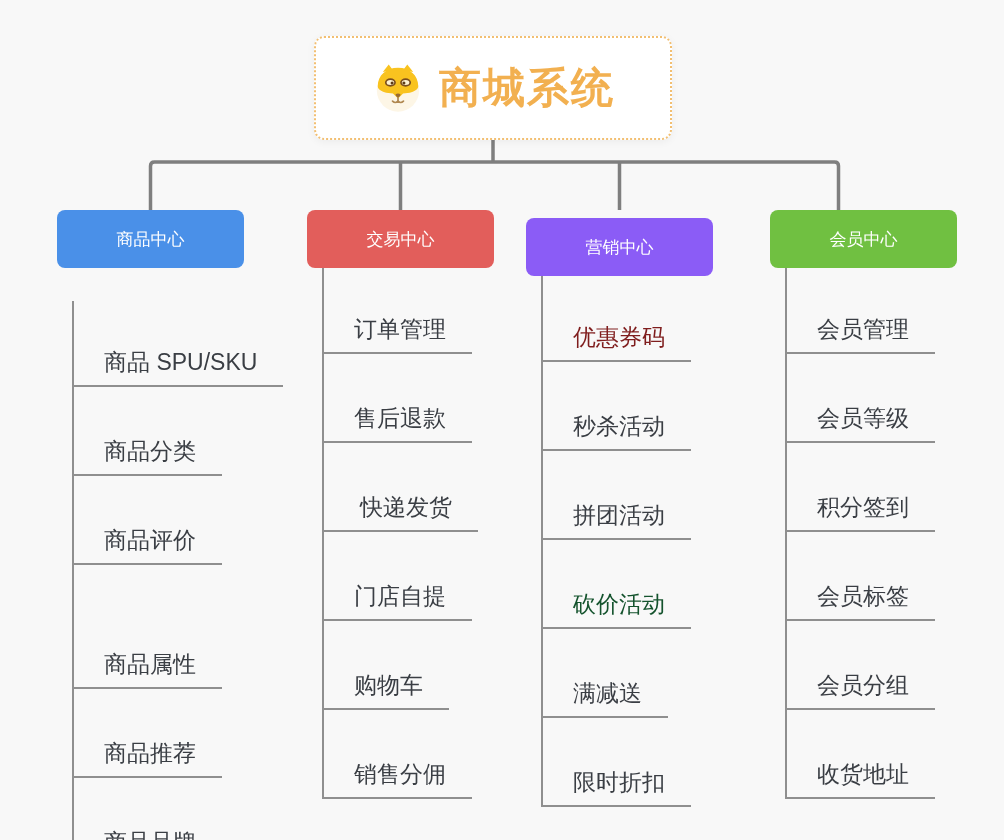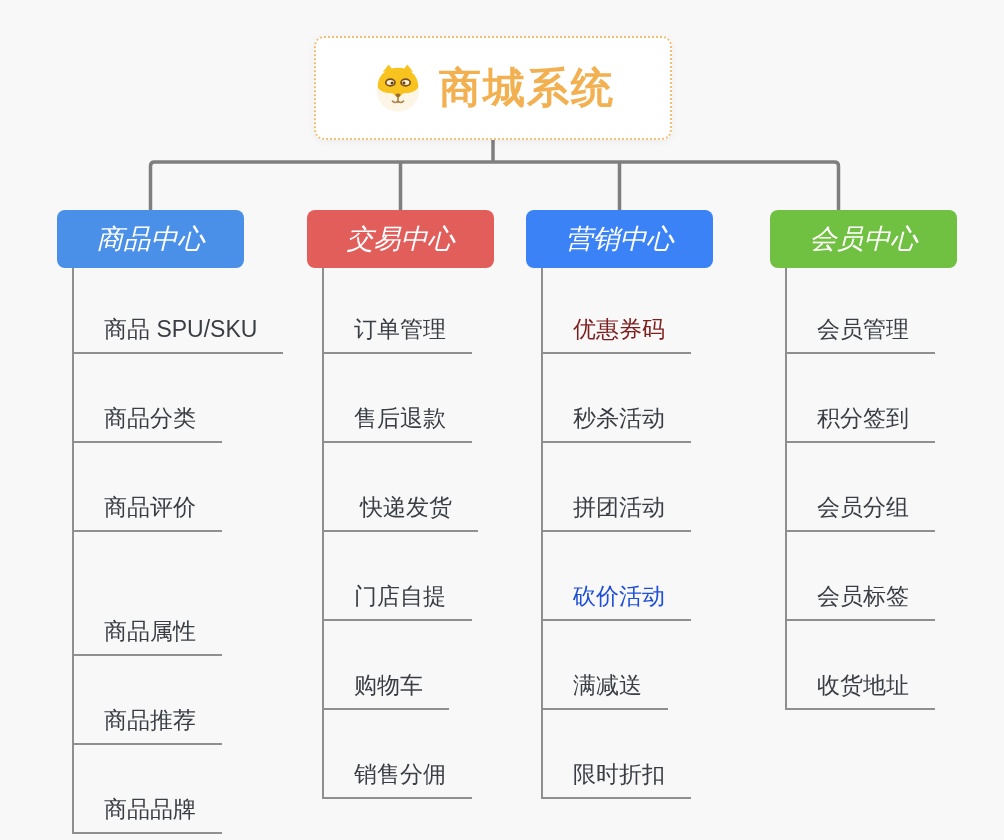--- a/index.html
+++ b/index.html
@@ -21,21 +21,21 @@
   
   .branch-col{position:absolute;top:210px;width:187px;}
   .branch-col.c0{left:57px;}
   .branch-col.c1{left:307px;}
   .branch-col.c2{left:526px;}
   .branch-col.c3{left:770px;}
 
   .branch-header{
     width:187px;height:58px;border-radius:8px;box-sizing:border-box;
     display:flex;align-items:center;justify-content:center;
-    color:#ffffff;font-size:27px;cursor:default;font-style:italic;
+    color:#ffffff;font-size:17px;cursor:default;
   }
 
   .child-list{
     list-style:none;margin:0 0 0 15px;padding:0;
     border-left:2px solid #8f8f8f;width:fit-content;
   }
   .child-list li{
     height:89px;box-sizing:border-box;
     display:flex;align-items:flex-end;
     width:fit-content;
@@ -71,21 +71,21 @@
       <path d="M32 43.5 L32 47.5" stroke="#b08850" stroke-width="2" fill="none" stroke-linecap="round"></path>
       <path d="M25.5 47.5 Q28.8 50.8 32 47.5 Q35.2 50.8 38.5 47.5" stroke="#b08850" stroke-width="2" fill="none" stroke-linecap="round"></path>
     </svg>
     <span class="root-title">商城系统</span>
   </div>
 
   <div id="branches">
       <div class="branch-col c0">
         <div class="branch-header" style="background: rgb(74, 144, 232);">商品中心</div>
         <ul class="child-list" style="border-left-color: rgb(143, 143, 143);">
-          <li style="border-bottom-color: rgb(143, 143, 143);">
+          <li style="border-bottom-color: rgb(143, 143, 143); margin-top: 33px;">
             <span class="child-label" style="color: rgb(58, 62, 68);">商品 SPU/SKU</span>
           </li>
           <li style="border-bottom-color: rgb(143, 143, 143);">
             <span class="child-label" style="color: rgb(58, 62, 68);">商品分类</span>
           </li>
           <li style="border-bottom-color: rgb(143, 143, 143);">
             <span class="child-label" style="color: rgb(58, 62, 68);">商品评价</span>
           </li>
           <li style="border-bottom-color: rgb(143, 143, 143); margin-top: 35px;">
             <span class="child-label" style="color: rgb(58, 62, 68);">商品属性</span>
@@ -115,56 +115,59 @@
           </li>
           <li style="border-bottom-color: rgb(143, 143, 143);">
             <span class="child-label" style="color: rgb(58, 62, 68);">购物车</span>
           </li>
           <li style="border-bottom-color: rgb(143, 143, 143);">
             <span class="child-label" style="color: rgb(58, 62, 68);">销售分佣</span>
           </li>
         </ul>
       </div>
       <div class="branch-col c2">
-        <div class="branch-header" style="background: #3b82f6;">营销中心</div>
+        <div class="branch-header" style="background: #8b5cf6; margin-top: 8px;">营销中心</div>
         <ul class="child-list" style="border-left-color: rgb(143, 143, 143);">
           <li style="border-bottom-color: rgb(143, 143, 143);">
             <span class="child-label" style="color: #7f1d1d;">优惠券码</span>
           </li>
           <li style="border-bottom-color: rgb(143, 143, 143);">
             <span class="child-label" style="color: rgb(58, 62, 68);">秒杀活动</span>
           </li>
           <li style="border-bottom-color: rgb(143, 143, 143);">
             <span class="child-label" style="color: rgb(58, 62, 68);">拼团活动</span>
           </li>
           <li style="border-bottom-color: rgb(143, 143, 143);">
-            <span class="child-label" style="color: #1d4ed8;">砍价活动</span>
+            <span class="child-label" style="color: #14532d;">砍价活动</span>
           </li>
           <li style="border-bottom-color: rgb(143, 143, 143);">
             <span class="child-label" style="color: rgb(58, 62, 68);">满减送</span>
           </li>
           <li style="border-bottom-color: rgb(143, 143, 143);">
             <span class="child-label" style="color: rgb(58, 62, 68);">限时折扣</span>
           </li>
         </ul>
       </div>
       <div class="branch-col c3">
         <div class="branch-header" style="background: rgb(112, 192, 65);">会员中心</div>
         <ul class="child-list" style="border-left-color: rgb(143, 143, 143);">
           <li style="border-bottom-color: rgb(143, 143, 143);">
             <span class="child-label" style="color: rgb(58, 62, 68);">会员管理</span>
           </li>
           <li style="border-bottom-color: rgb(143, 143, 143);">
+            <span class="child-label" style="color: rgb(58, 62, 68);">会员等级</span>
+          </li>
+          <li style="border-bottom-color: rgb(143, 143, 143);">
             <span class="child-label" style="color: rgb(58, 62, 68);">积分签到</span>
           </li>
           <li style="border-bottom-color: rgb(143, 143, 143);">
-            <span class="child-label" style="color: rgb(58, 62, 68);">会员分组</span>
+            <span class="child-label" style="color: rgb(58, 62, 68);">会员标签</span>
           </li>
           <li style="border-bottom-color: rgb(143, 143, 143);">
-            <span class="child-label" style="color: rgb(58, 62, 68);">会员标签</span>
+            <span class="child-label" style="color: rgb(58, 62, 68);">会员分组</span>
           </li>
           <li style="border-bottom-color: rgb(143, 143, 143);">
             <span class="child-label" style="color: rgb(58, 62, 68);">收货地址</span>
           </li>
         </ul>
       </div>
     </div>
 </div>
 
 </body></html>

